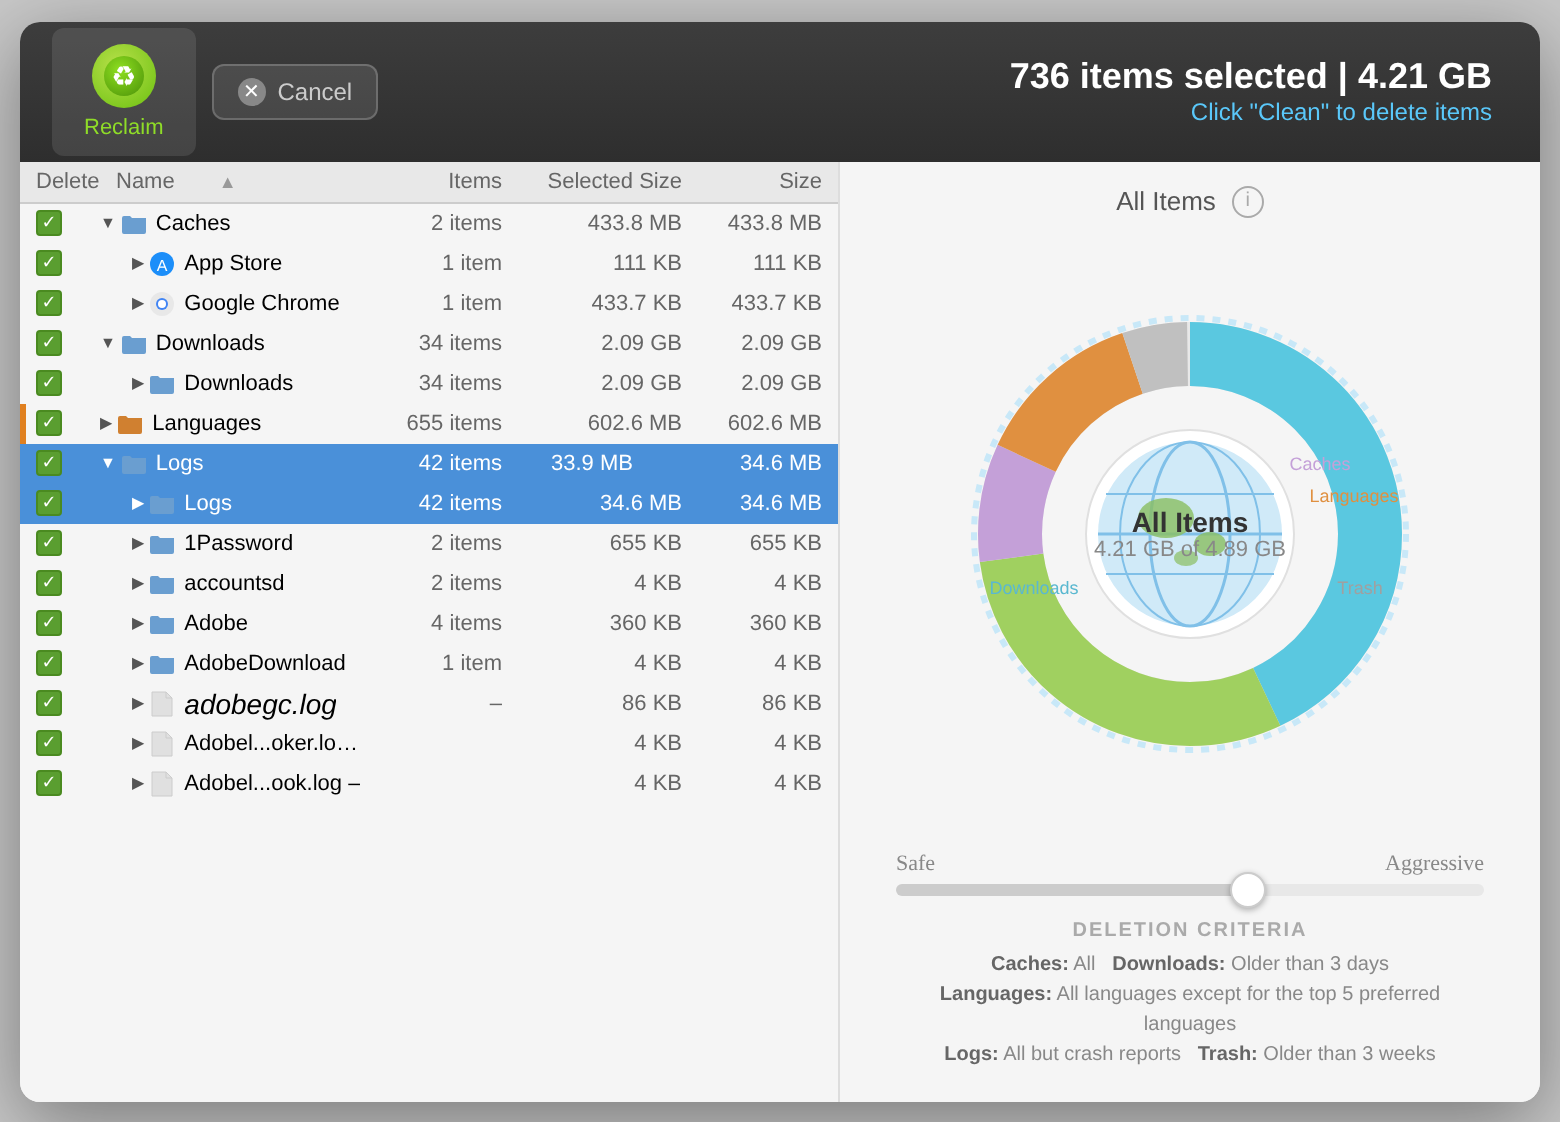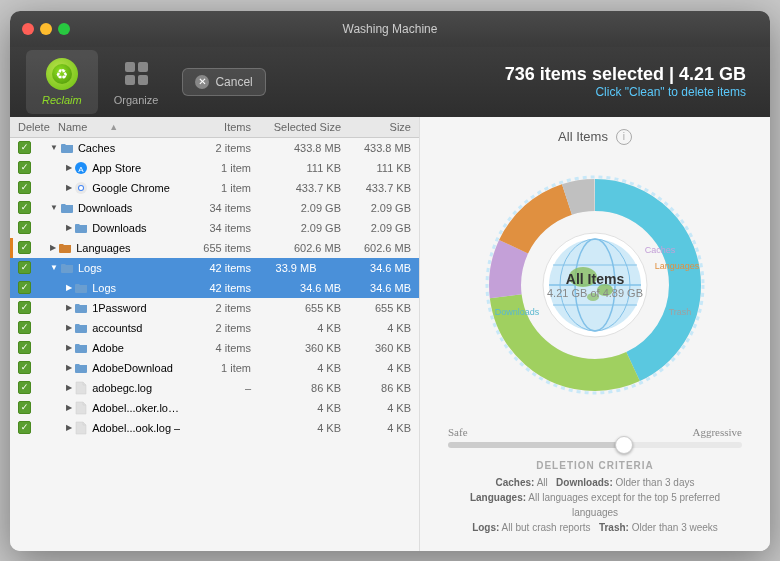--- a/index.html
+++ b/index.html
@@ -15,21 +15,21 @@
     .tl-yellow { background: #febc2e; }
     .tl-green { background: #28c840; }
     .titlebar-title { position: absolute; left: 50%; transform: translateX(-50%); color: #ccc; font-size: 12px; }
 
     
     .toolbar { background: linear-gradient(to bottom, #3d3d3d, #2e2e2e); height: 70px; display: flex; align-items: center; padding: 0 16px; gap: 0; }
     .toolbar-btn { display: flex; flex-direction: column; align-items: center; gap: 4px; padding: 8px 16px; cursor: pointer; border-radius: 6px; }
     .toolbar-btn.active { background: rgba(255,255,255,0.1); }
     .toolbar-btn-icon { width: 32px; height: 32px; display: flex; align-items: center; justify-content: center; }
     .toolbar-btn-label { color: #aaa; font-size: 11px; }
-    .toolbar-btn.active .toolbar-btn-label { color: #8fdc28; font-style: italic; }
+    .toolbar-btn.active .toolbar-btn-label { color: #8fdc28; }
 
     
     .reclaim-icon { width: 32px; height: 32px; border-radius: 50%; background: radial-gradient(circle at 40% 35%, #b8e04a, #6bc010); display: flex; align-items: center; justify-content: center; }
     .reclaim-inner { width: 20px; height: 20px; border-radius: 50%; background: radial-gradient(circle at 40% 35%, #8fe020, #4a9008); position: relative; }
     .reclaim-inner::after { content: '♻'; font-size: 14px; color: white; position: absolute; top: 50%; left: 50%; transform: translate(-50%,-50%); }
 
     
     .dup-icon { position: relative; }
     .dup-circle { width: 18px; height: 18px; border-radius: 50%; background: radial-gradient(circle, #aaa, #666); position: absolute; }
     .dup-circle:first-child { top: 0; left: 0; }
@@ -104,51 +104,32 @@
     .deletion-section { padding: 4px 16px; }
     .deletion-title { text-align: center; font-size: 10px; color: #aaa; letter-spacing: 1px; margin-bottom: 4px; font-weight: bold; }
     .deletion-text { font-size: 10px; color: #888; text-align: center; line-height: 1.5; }
     .deletion-text strong { color: #666; }
   </style>
 </head>
 <body>
 
 <div class="window">
 
-  <div class="titlebar">
-    <div class="traffic-lights">
-      <div class="traffic-light tl-red"></div>
-      <div class="traffic-light tl-yellow"></div>
-      <div class="traffic-light tl-green"></div>
-    </div>
-    <span class="titlebar-title">Washing Machine</span>
-  </div>
 
   <div class="toolbar">
     <div class="toolbar-btn active">
       <div class="toolbar-btn-icon">
         <div class="reclaim-icon">
             <div class="reclaim-inner"></div>
           </div>
       </div>
       <span class="toolbar-btn-label">Reclaim</span>
     </div>
 
 
-    <div class="toolbar-btn">
-      <div class="toolbar-btn-icon">
-        <div class="org-icon">
-          <div class="org-dot"></div>
-            <div class="org-dot"></div>
-          <div class="org-dot"></div>
-            <div class="org-dot"></div>
-        </div>
-      </div>
-      <span class="toolbar-btn-label">Organize</span>
-    </div>
 
     <div class="cancel-btn">
       <div class="cancel-x">✕</div>
       <span>Cancel</span>
     </div>
 
 
     <div class="header-info">
       <span class="header-count">736 items selected | 4.21 GB</span>
       <span class="header-sub">Click "Clean" to delete items</span>
@@ -383,21 +364,21 @@
       <div class="checkbox checked"></div>
     </div>
     <div style="display:flex;align-items:center;flex:1;padding-left:16px;min-width:0;">
       <span style="font-size:8px;margin-right:2px;color:#555">▶</span>
       <span style="margin-right:4px;display:flex;align-items:center;">
                 <svg width="14" height="14" viewBox="0 0 14 14">
                   <path d="M2 1 L9 1 L12 4 L12 13 L2 13 Z" fill="#e0e0e0" stroke="#ccc" stroke-width="0.5"></path>
                   <path d="M9 1 L9 4 L12 4" fill="none" stroke="#ccc" stroke-width="0.5"></path>
                 </svg>
               </span>
-      <span style="white-space:nowrap;overflow:hidden;text-overflow:ellipsis;font-size:11px;">adobegc.log</span>
+      <span style="white-space:nowrap;overflow:hidden;text-overflow:ellipsis;font-size:14px;font-style:italic;">adobegc.log</span>
     </div>
     <div class="file-items" style="width:70px;text-align:right;font-size:11px;color:#666">–</div>
     <div class="file-selsize" style="width:90px;text-align:right;font-size:11px;color:#666">86 KB</div>
     <div class="file-size" style="width:70px;text-align:right;font-size:11px;color:#666">86 KB</div>
   </div>
           <div class="file-row">
     <div class="file-check">
       <div class="checkbox checked"></div>
     </div>
     <div style="display:flex;align-items:center;flex:1;padding-left:16px;min-width:0;">

